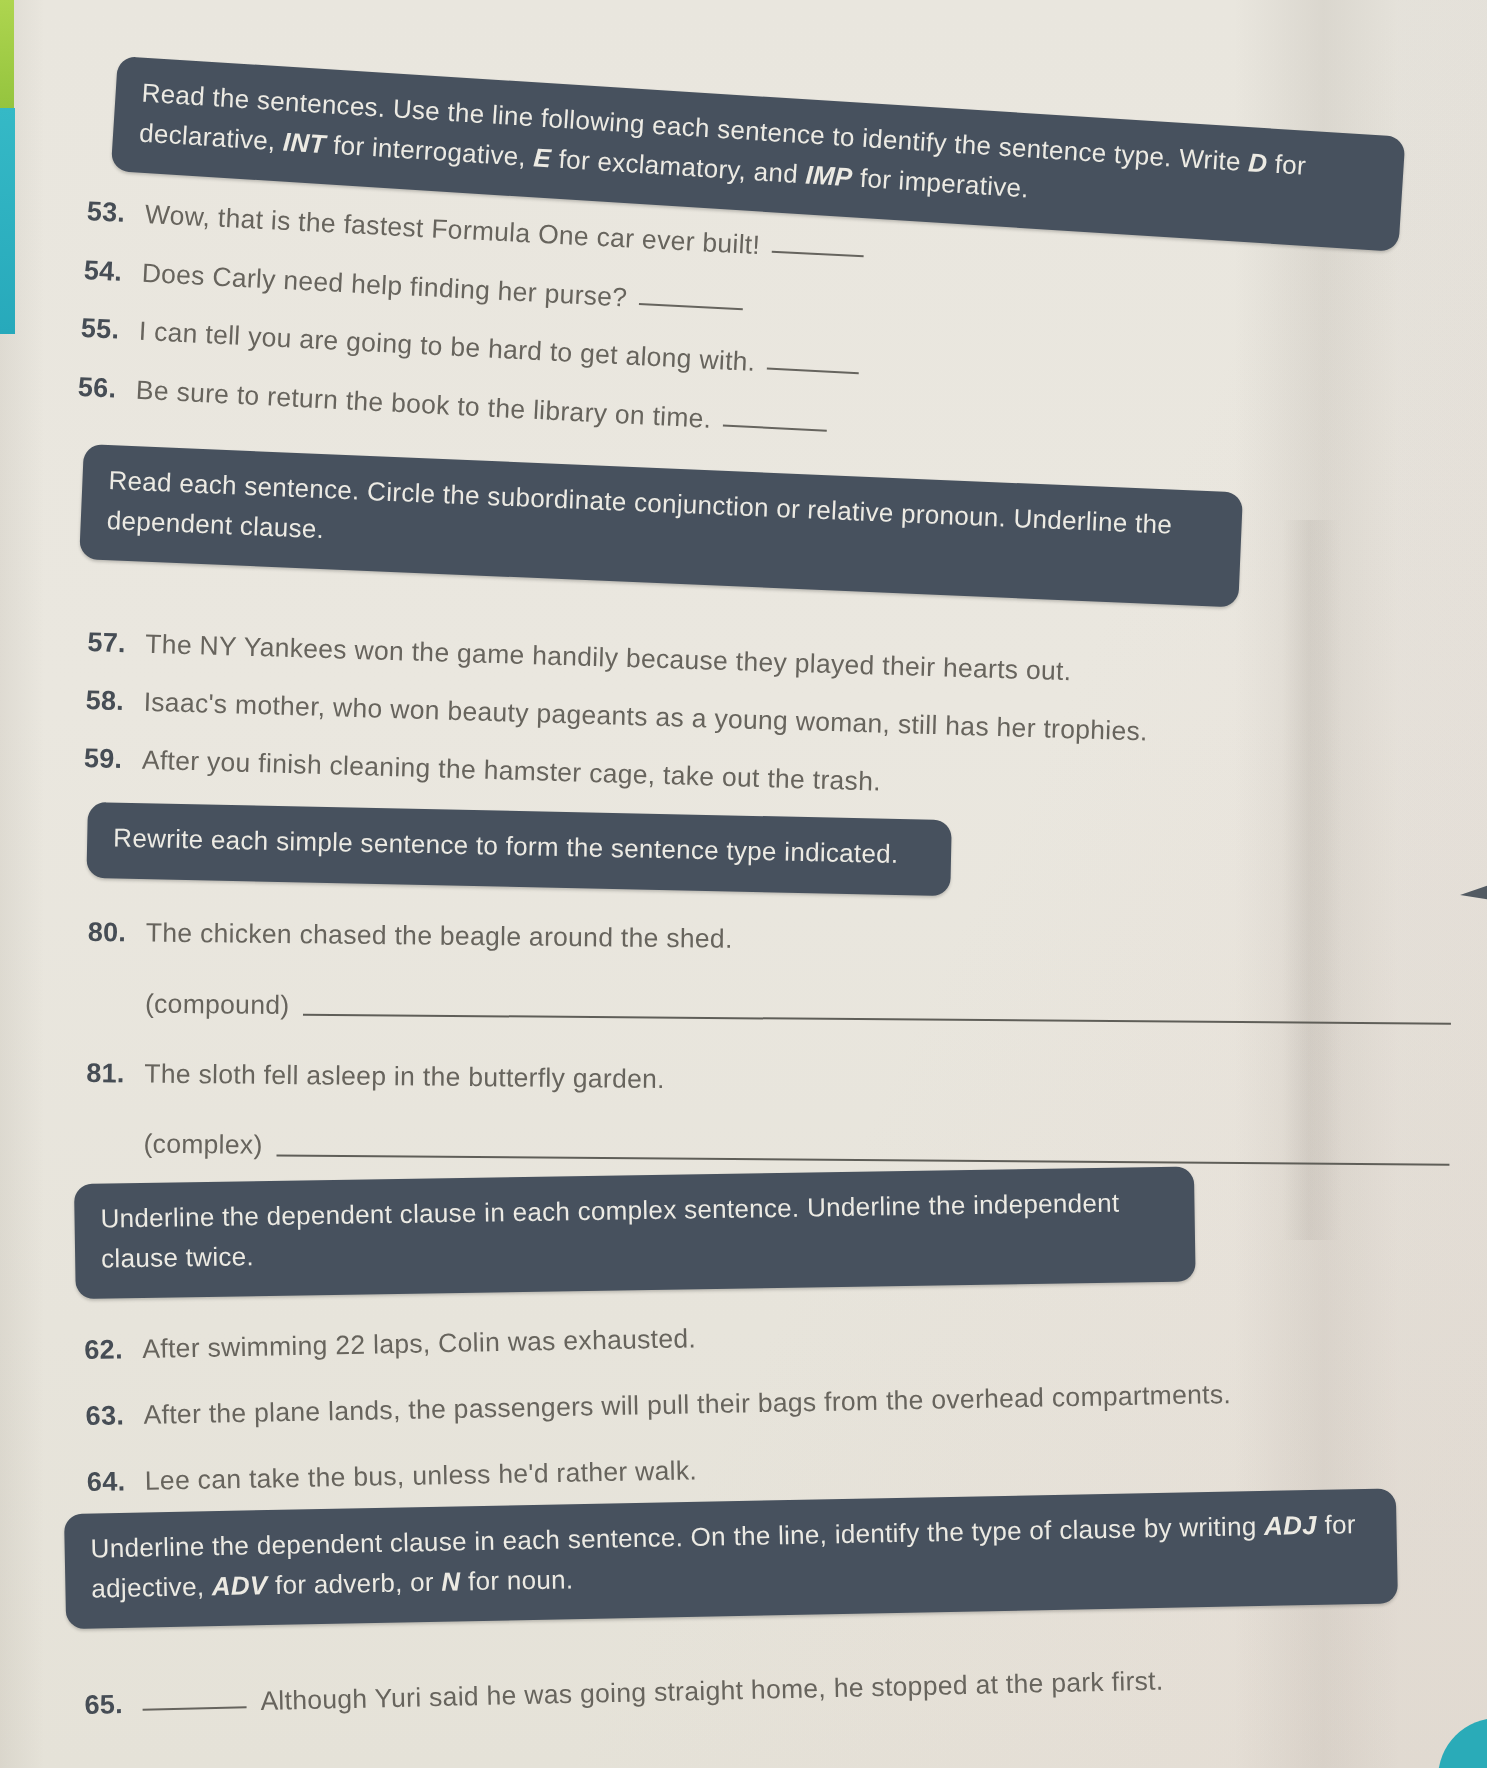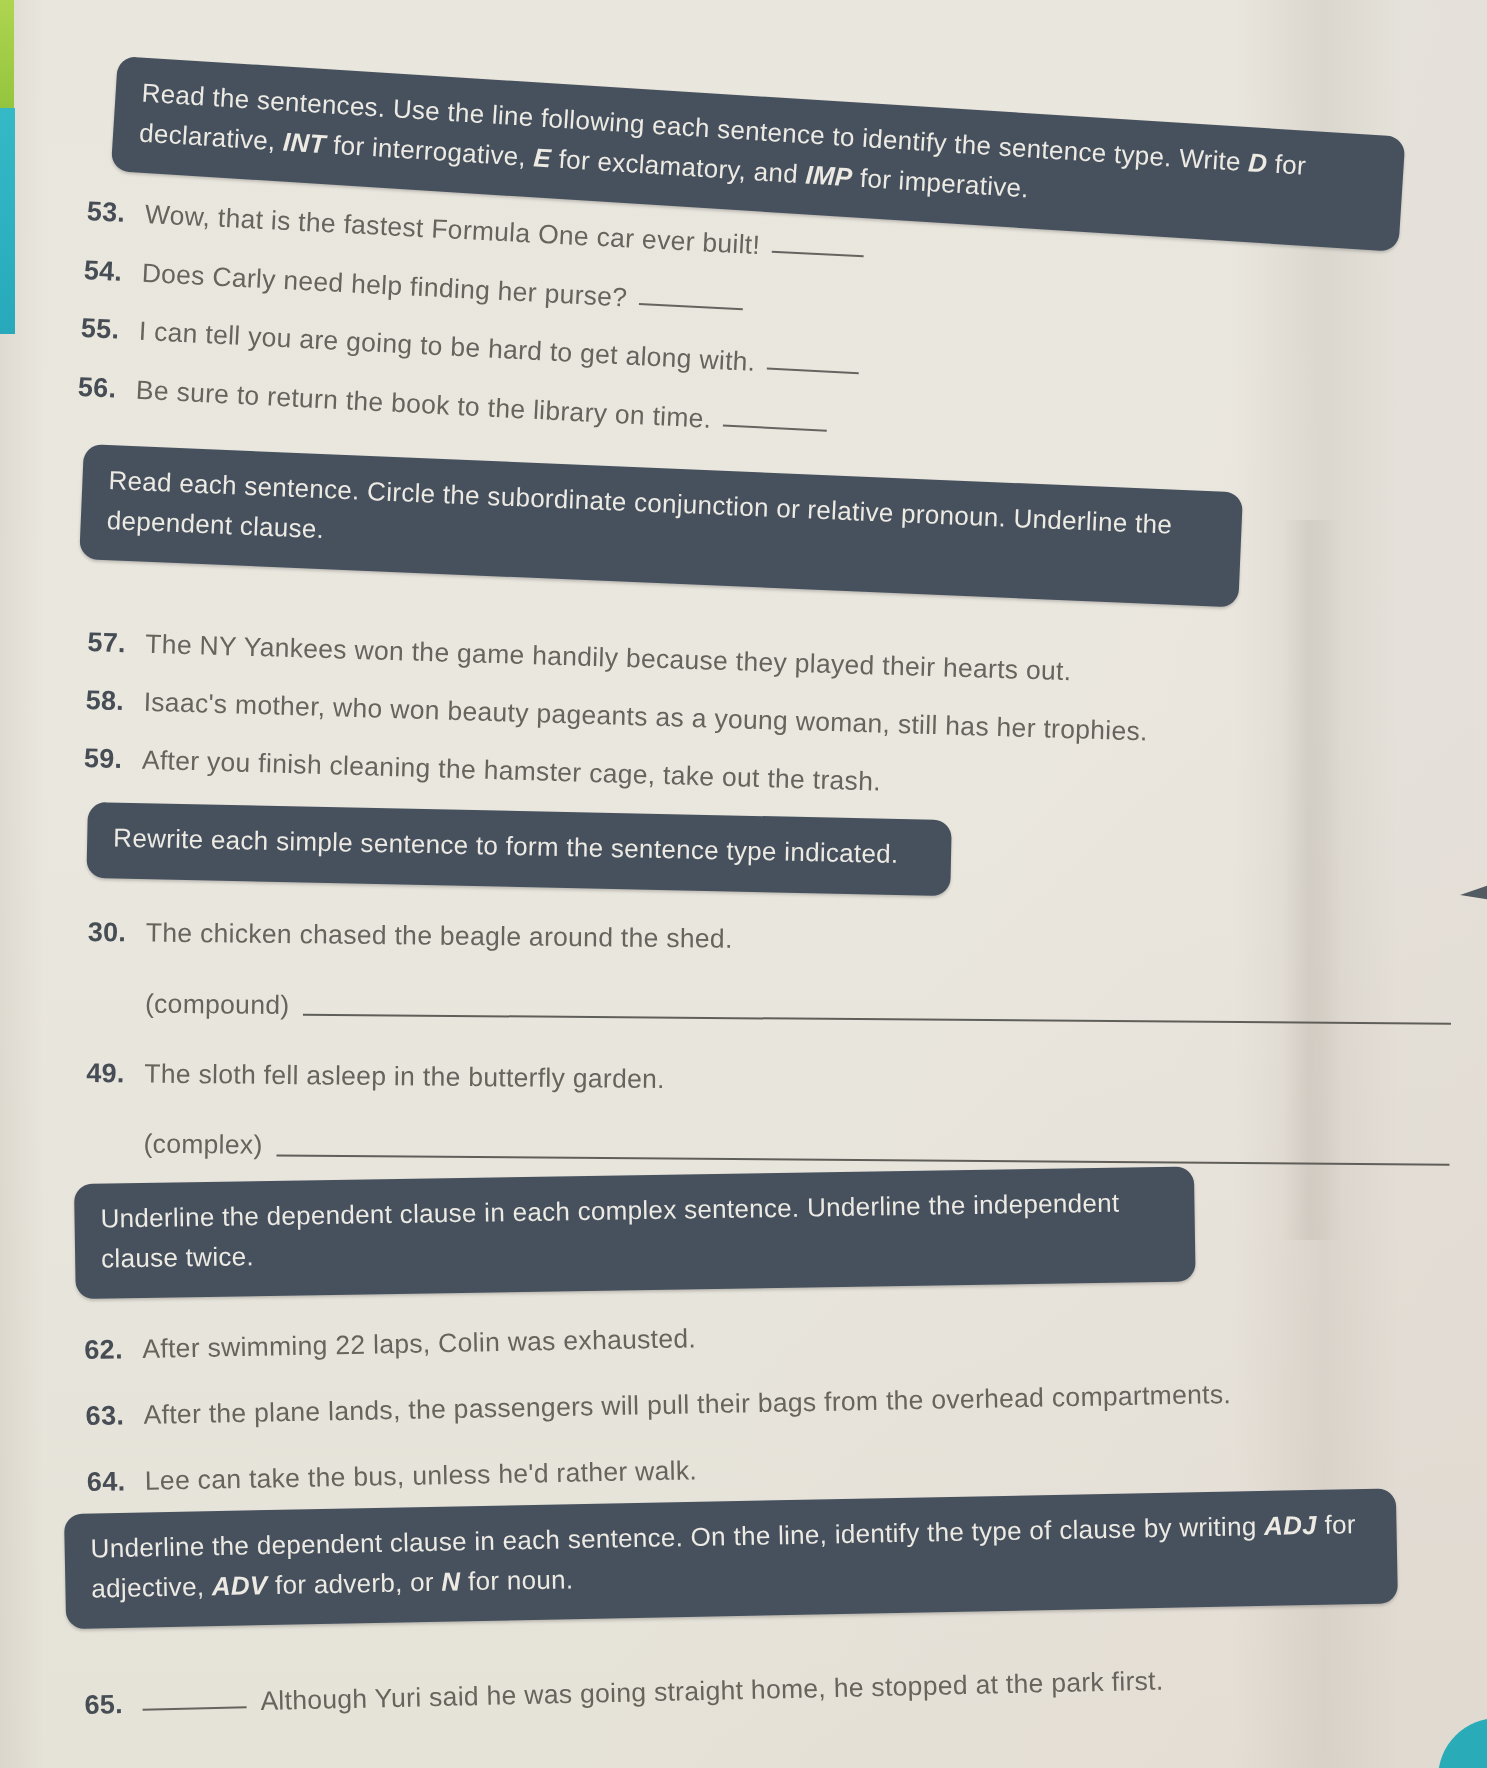--- a/index.html
+++ b/index.html
@@ -111,29 +111,29 @@
       <span class="qtext">After you finish cleaning the hamster cage, take out the trash.</span>
     </div>
   </div>
 
   <div class="ibox" style="left:88px;top:802px;width:812px;transform:rotate(1.2deg);transform-origin:top left;">
     <span>Rewrite each simple sentence to form the sentence type indicated.</span>
   </div>
 
   <div class="qblock" style="left:88px;top:912px;width:1370px;transform:rotate(0.6deg);transform-origin:top left;">
     <div class="qrow" style="margin-bottom:30px;">
-      <span class="qnum">30.</span>
+      <span class="qnum">80.</span>
       <span class="qtext">The chicken chased the beagle around the shed.</span>
     </div>
     <div class="labelrow" style="margin-bottom:34px;">
       <span class="qtext">(compound)</span>
       <span class="wline"></span>
     </div>
     <div class="qrow" style="margin-bottom:30px;">
-      <span class="qnum">49.</span>
+      <span class="qnum">81.</span>
       <span class="qtext">The sloth fell asleep in the butterfly garden.</span>
     </div>
     <div class="labelrow">
       <span class="qtext">(complex)</span>
       <span class="wline"></span>
     </div>
   </div>
 
   <div class="ibox" style="left:74px;top:1184px;width:1068px;transform:rotate(-0.9deg);transform-origin:top left;">
     <span>Underline the dependent clause in each complex sentence. Underline the independent clause twice.</span>

